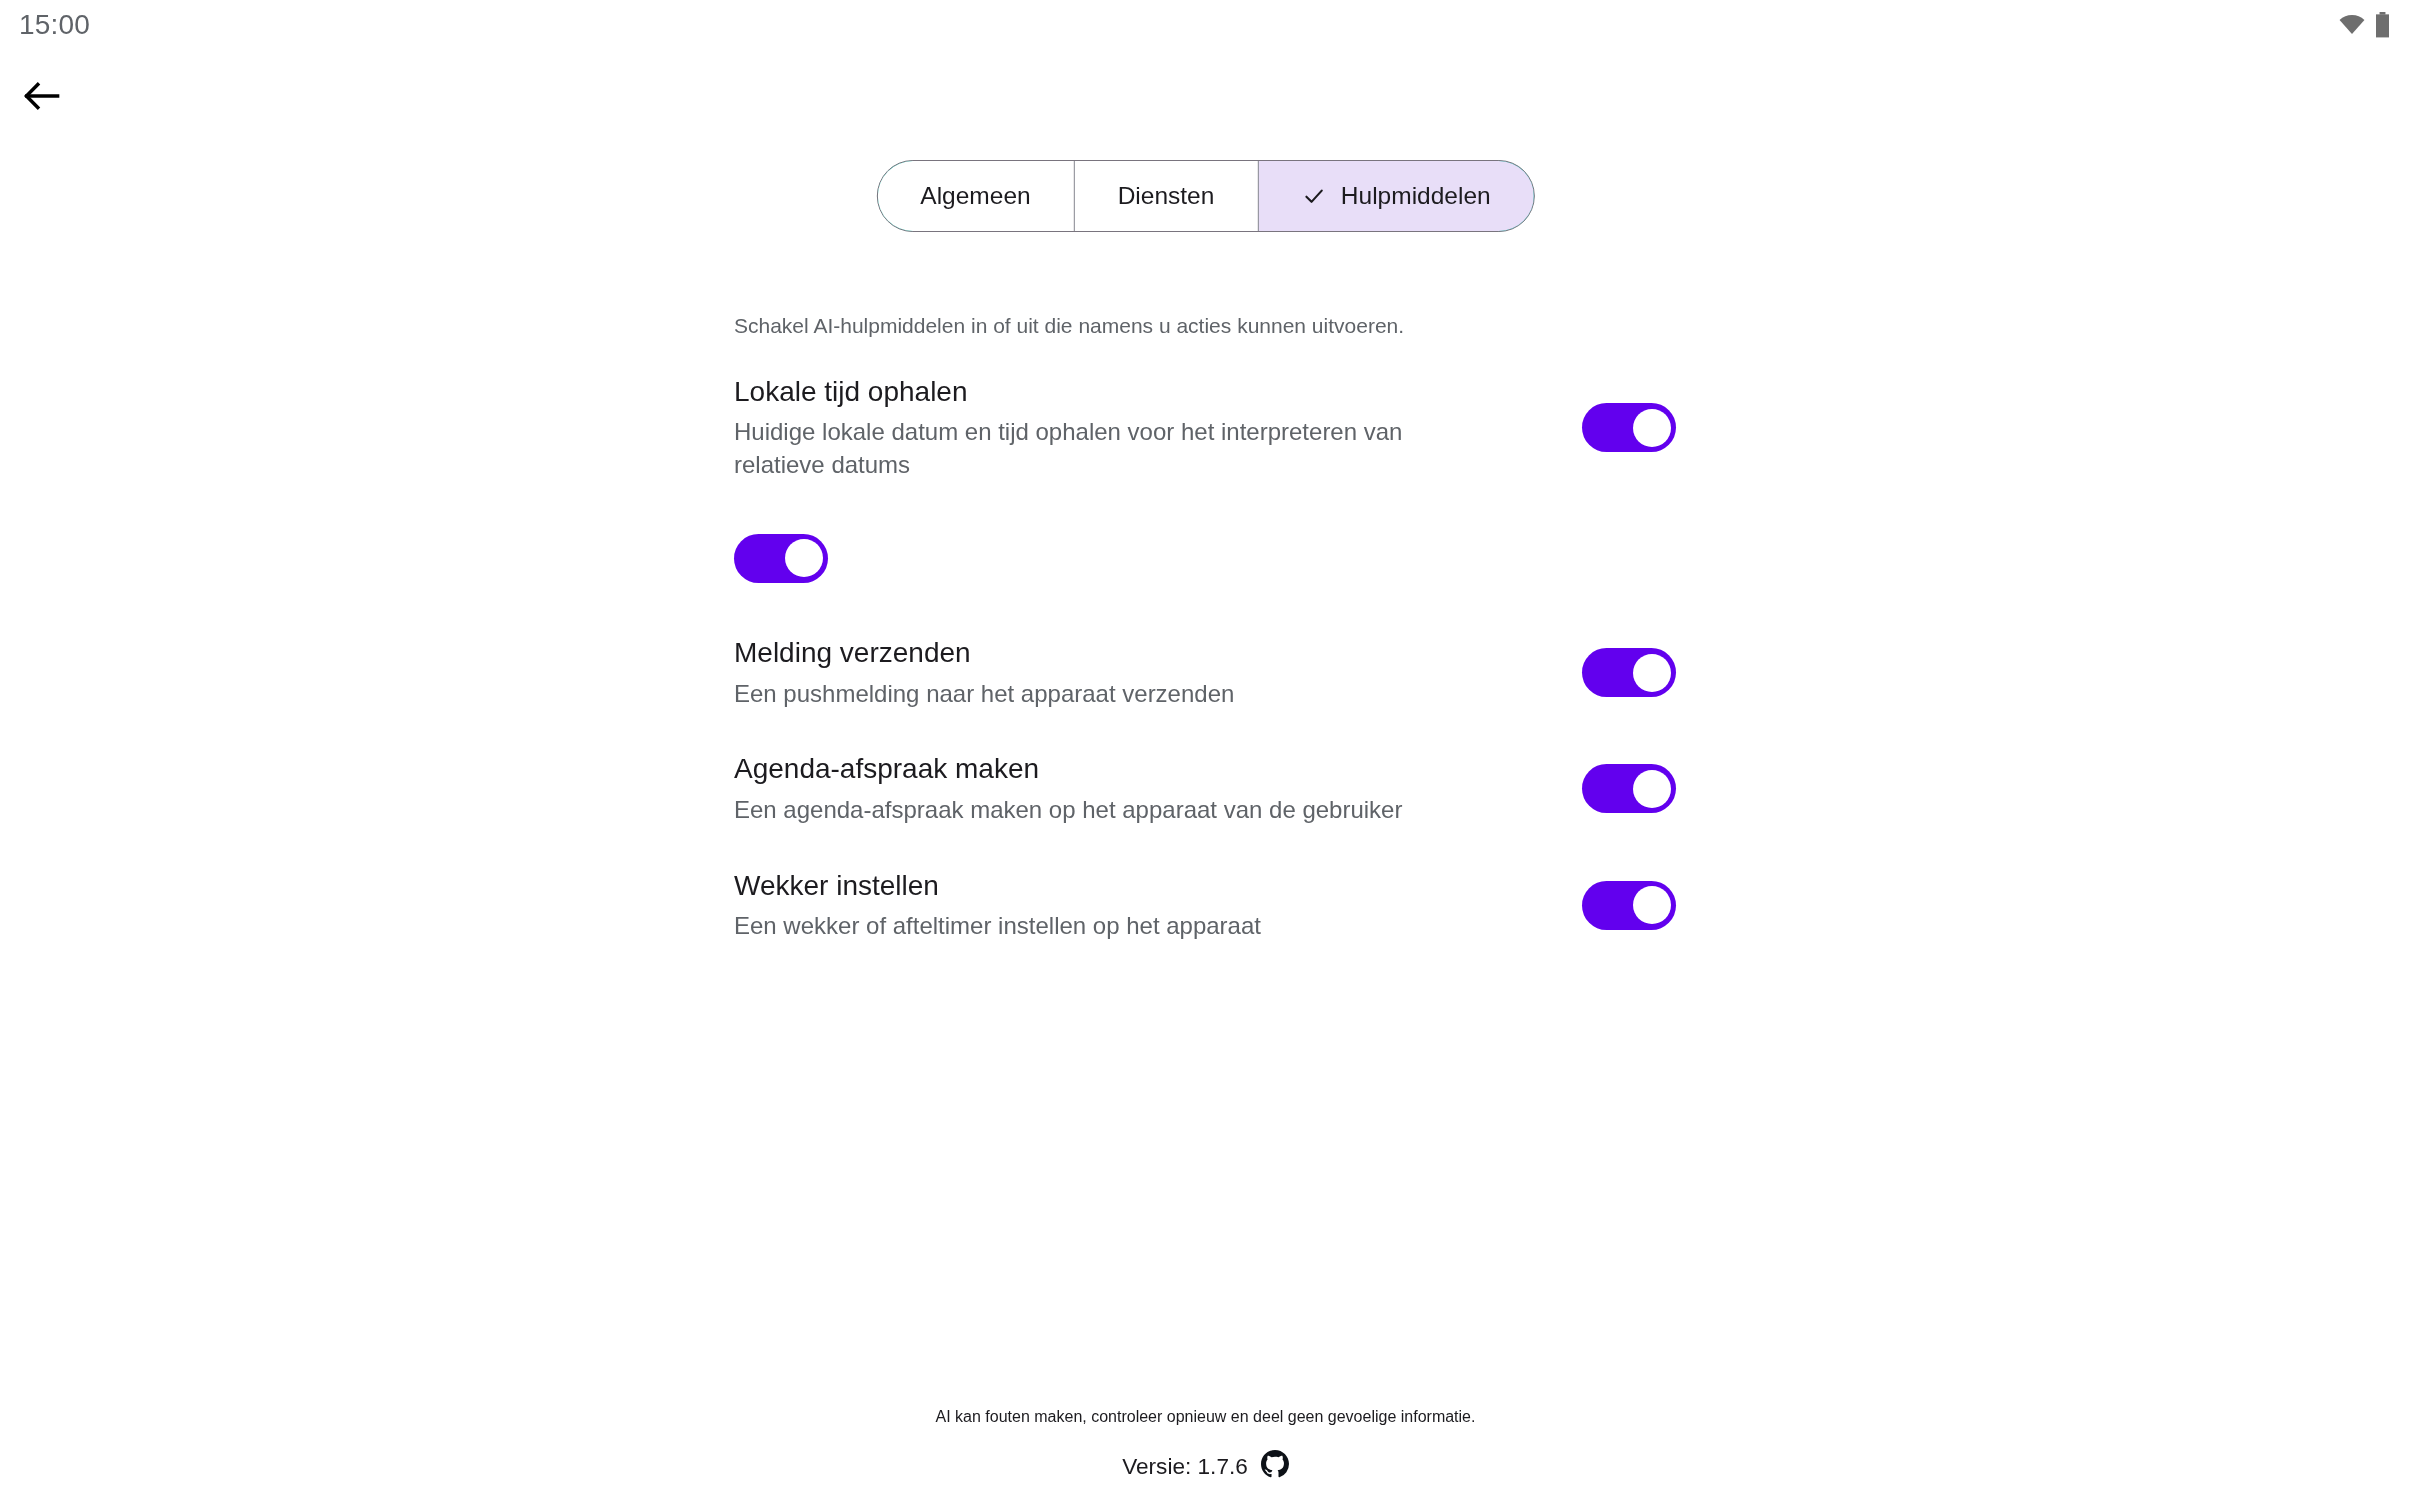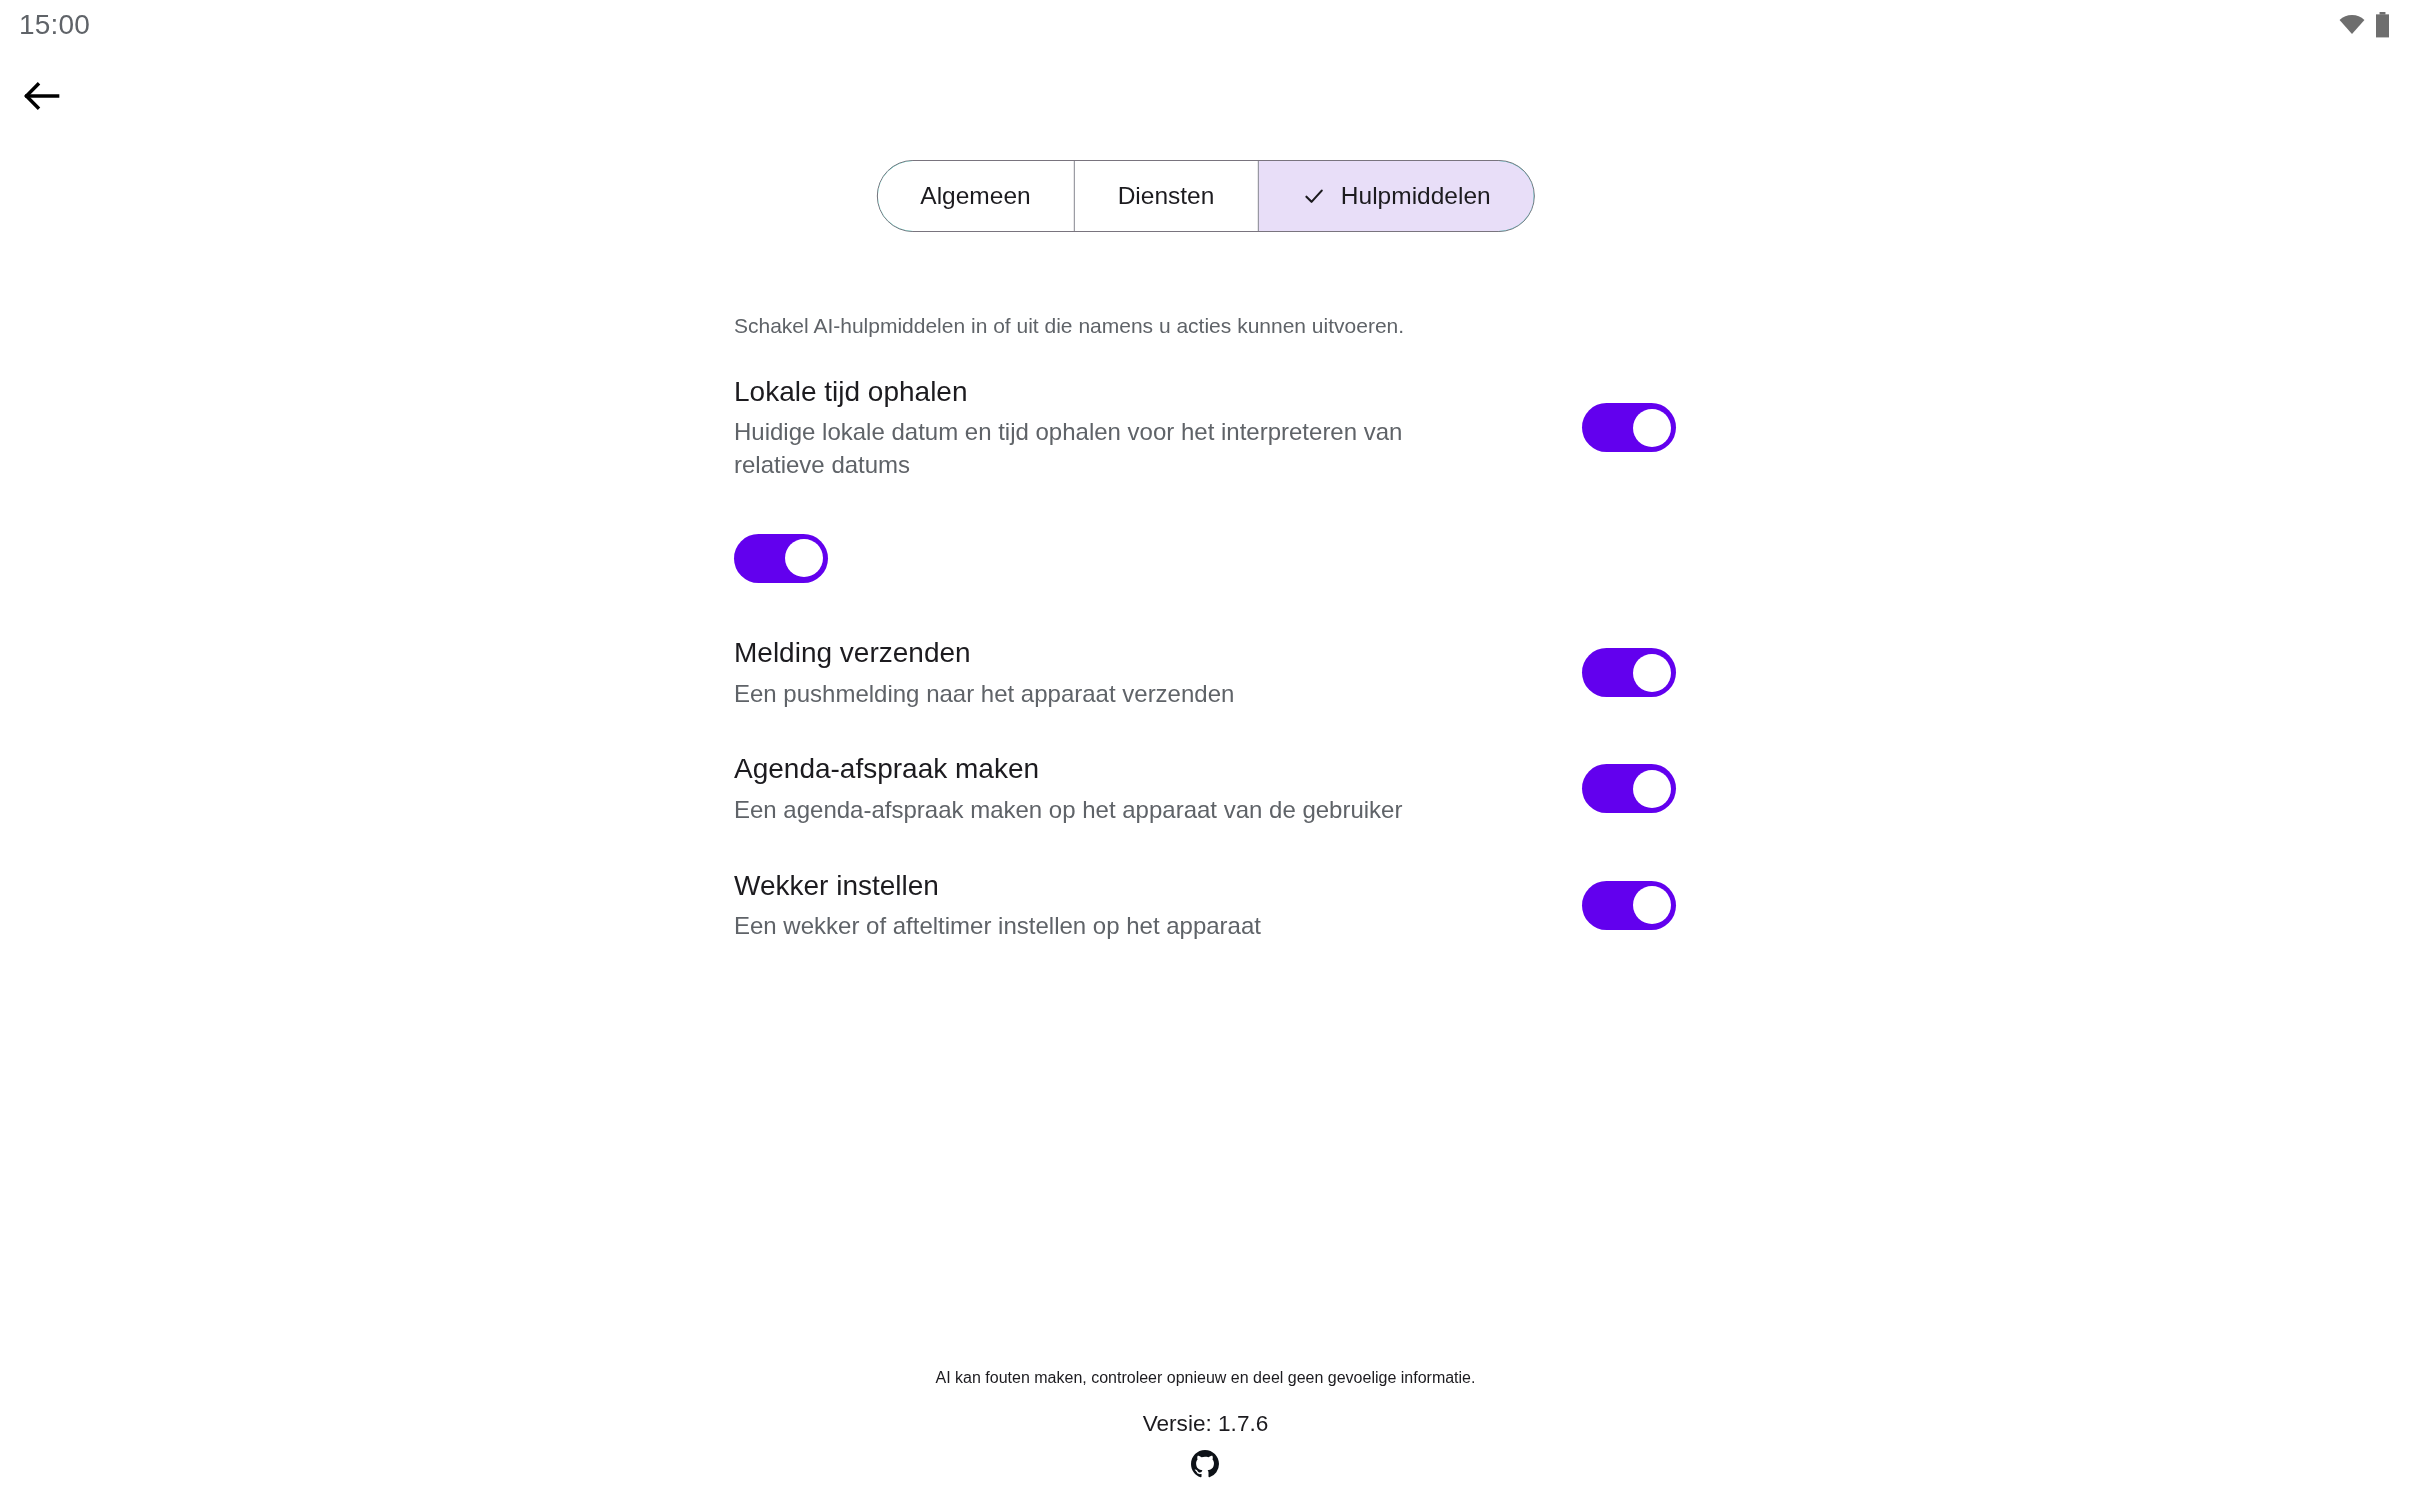--- a/index.html
+++ b/index.html
@@ -166,21 +166,20 @@
     font-size: 16px;
     color: #1C1B1F;
     margin-bottom: 24.5px;
   }
   .footer-version {
     display: inline-flex;
     align-items: center;
     gap: 13px;
     font-size: 22.6px;
     color: #1C1B1F;
-    flex-direction: column;
   }
   .gh-icon { display: block; }
 </style>
 </head>
 <body>
 
 <div class="screen">
 
   <div class="status-bar">
     <div class="status-clock">15:00</div>

